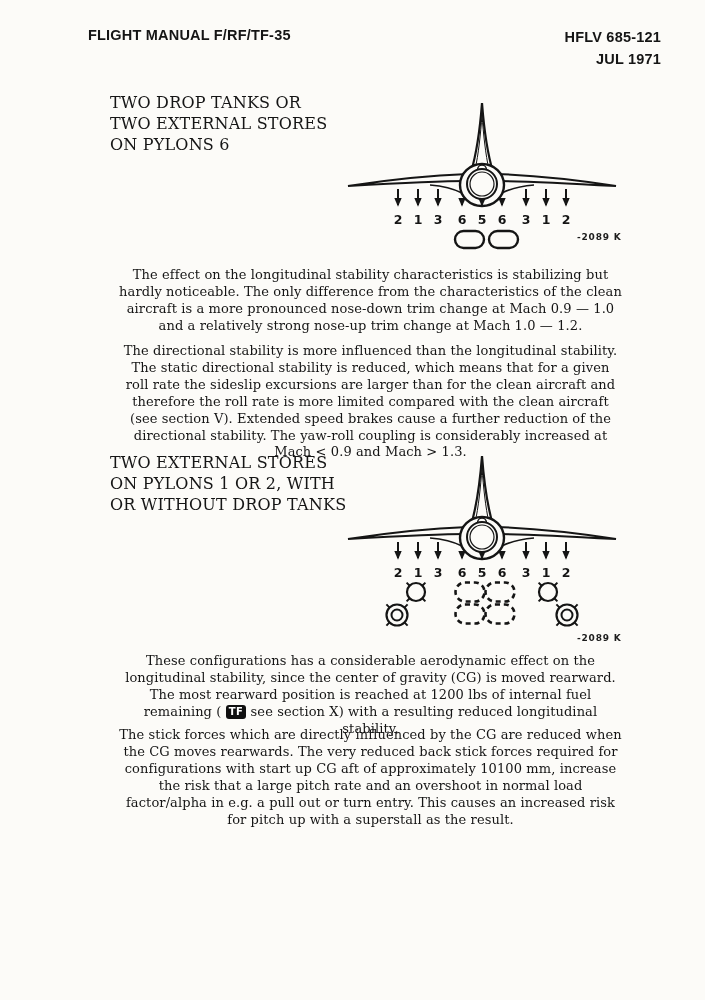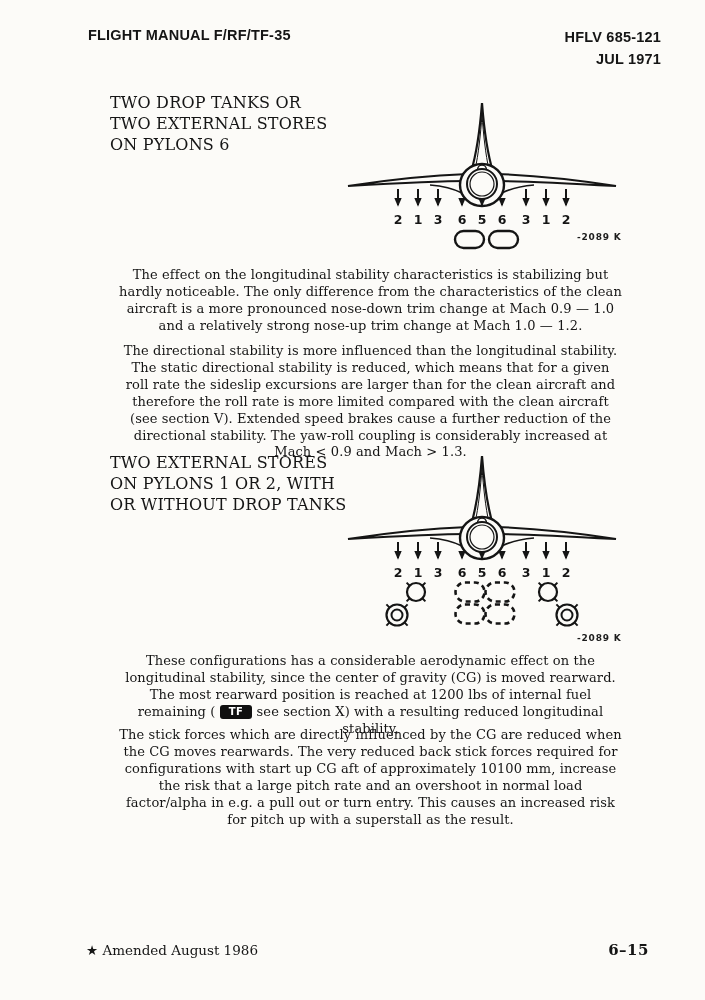--- a/index.html
+++ b/index.html
@@ -41,21 +41,21 @@
     position:absolute;left:119px;width:503px;margin:0;
     font-size:13px;line-height:16.9px;letter-spacing:.1px;text-align:center;
   }
   .p1{top:267px;} .p2{top:343px;} .p3{top:653px;} .p4{top:727px;} .p6{top:855px;}
   .p5-wrap{position:absolute;left:113px;top:811px;width:510px;}
   .p5-wrap .body{position:static;width:503px;}
   .change-bar{position:absolute;left:-15px;top:2px;}
   .tf-badge{
     display:inline-block;background:#101010;color:#fff;
     font-family:"DejaVu Sans","Liberation Sans",sans-serif;font-weight:bold;font-size:10px;
-    line-height:12px;padding:1px 9px;border-radius:3px;vertical-align:1px;letter-spacing:.5px;
+    line-height:12px;padding:1px 3px;border-radius:3px;vertical-align:1px;letter-spacing:.5px;
   }
   
   .ftr{position:absolute;top:941px;left:86px;right:56px;display:flex;justify-content:space-between;align-items:baseline;}
   .ftr .amended{font-size:13.5px;}
   .ftr .pageno{font-size:15px;font-weight:bold;letter-spacing:.5px;}
 </style>
 </head>
 <body>
 
 <div class="page">
@@ -196,18 +196,14 @@
 
     <text class="figref" x="235" y="186">-2089 K</text>
   </svg>
 
   <p class="body p3"><span>These configurations has a considerable aerodynamic effect on the longitudinal stability, since the center of gravity (CG) is moved rearward. The most rearward position is reached at 1200 lbs of internal fuel remaining ( </span><span class="tf-badge">TF</span><span> see section X) with a resulting reduced longitudinal stability.</span></p>
 
   <p class="body p4">The stick forces which are directly influenced by the CG are reduced when the CG moves rearwards. The very reduced back stick forces required for configurations with start up CG aft of approximately 10100 mm, increase the risk that a large pitch rate and an overshoot in normal load factor/alpha in e.g. a pull out or turn entry. This causes an increased risk for pitch up with a superstall as the result.</p>
 
 
 
-  <div class="ftr">
-    <div class="amended">★ Amended August 1986</div>
-    <div class="pageno">6–15</div>
-  </div>
 
 </div>
 
 </body></html>

